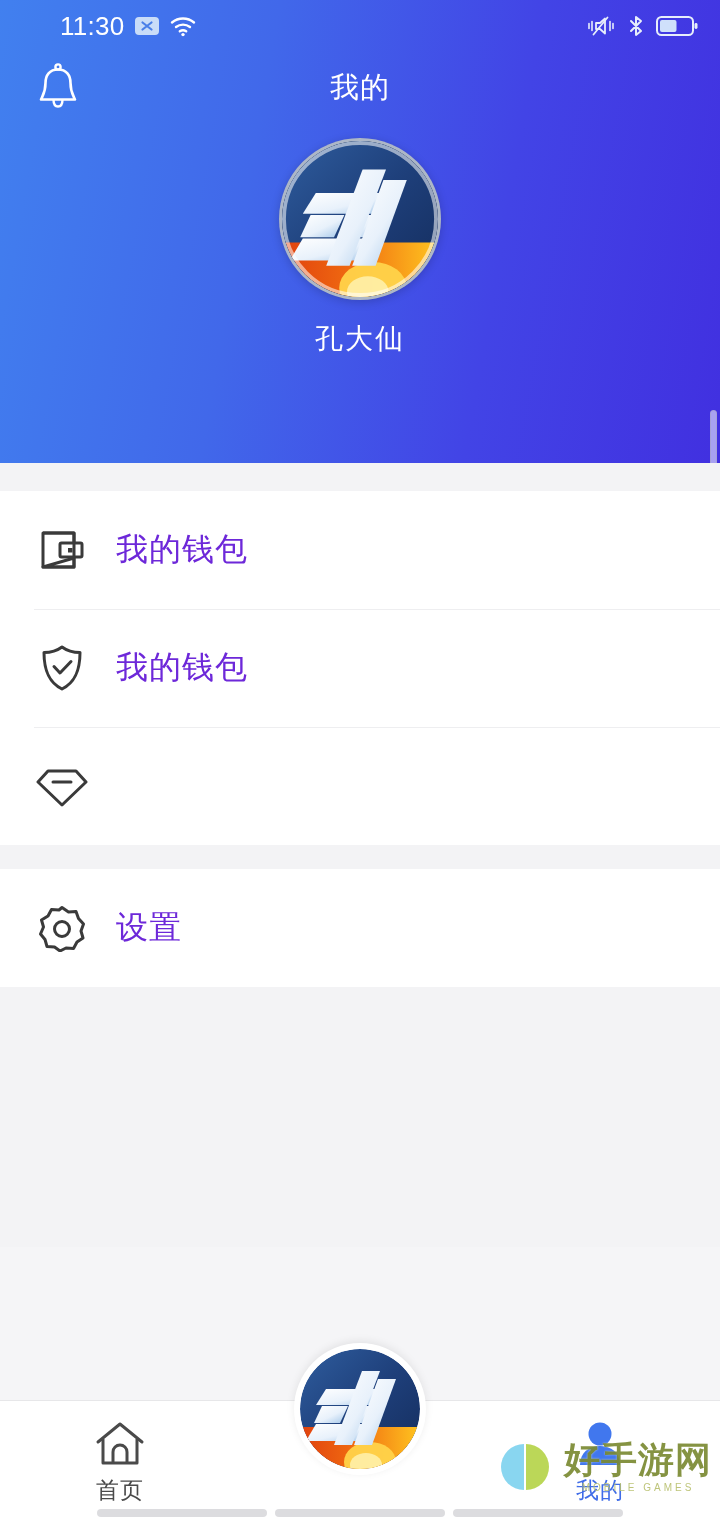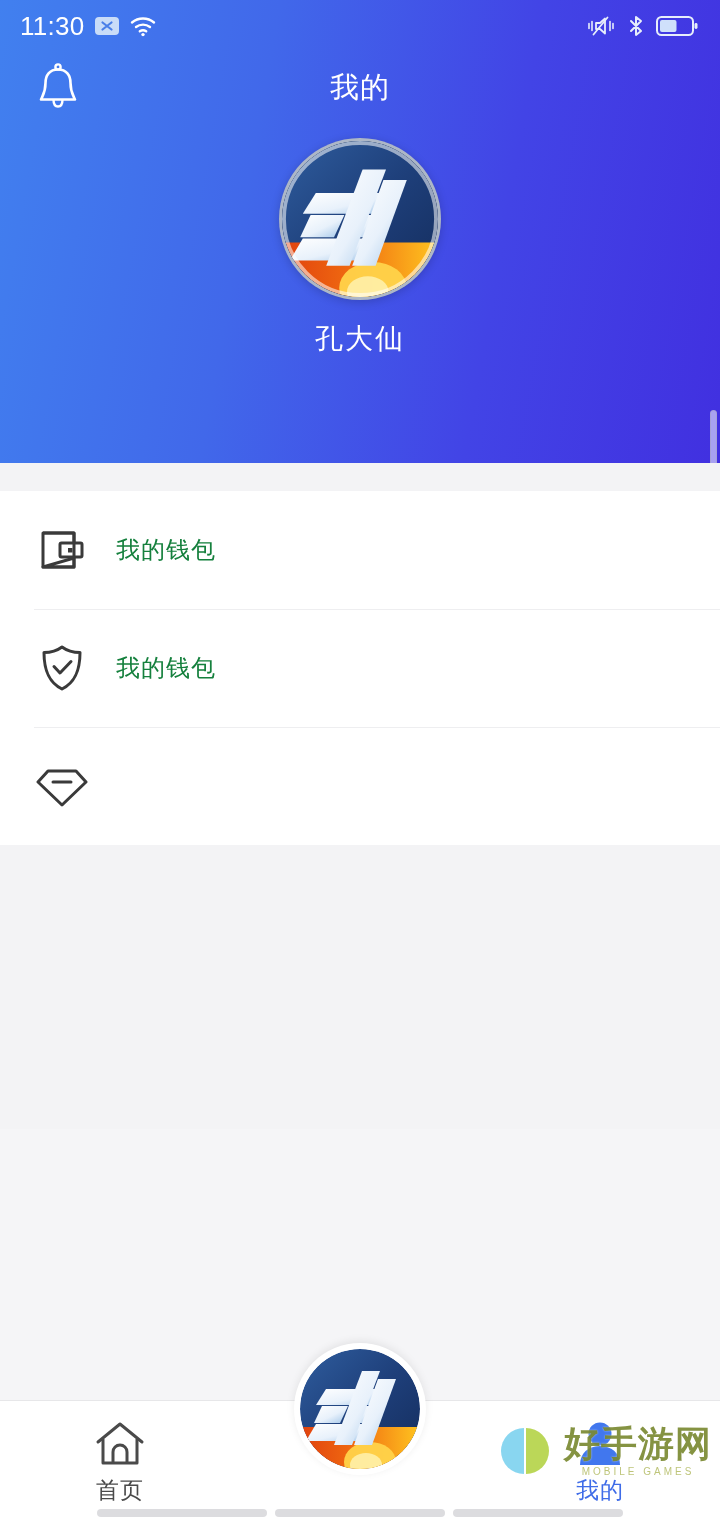--- a/index.html
+++ b/index.html
@@ -15,21 +15,21 @@
   .header {
     position:relative;
     height:463px;
     background:linear-gradient(100deg,#4180ef 0%,#4168ea 35%,#4244e6 68%,#4130e0 100%);
     overflow:hidden;
   }
   .statusbar {
     height:52px; display:flex; align-items:center;
     padding:0 22px 0 20px; color:#fff;
   }
-  .sb-left { display:flex; align-items:center; gap:9px; }
+  .sb-left { display:flex; align-items:center; gap:9px;margin-left:40px; }
   .sb-time { font-size:26px; letter-spacing:.3px; font-weight:400; color:#ffffff; }
   .sb-right { margin-left:auto; display:flex; align-items:center; gap:11px; }
   .icon-svg { display:block; }
 
   .navbar { position:relative; height:78px; }
   .bell-btn {
     position:absolute; left:28px; top:6px;
     width:60px; height:60px; display:flex; align-items:center; justify-content:center;
   }
   .nav-title {
@@ -63,21 +63,21 @@
   .row {
     height:118px; display:flex; align-items:center;
     padding-left:34px; position:relative; background:#fff;
   }
   .row + .row::before {
     content:""; position:absolute; left:34px; right:0; top:0;
     height:1px; background:#eeeef0;
   }
   .row-icon { width:56px; display:flex; align-items:center; justify-content:center; }
   .row-label {
-    margin-left:26px; font-size:24px; color:#15803d; letter-spacing:1px;
+    margin-left:26px; font-size:32px; color:#6d28d9; letter-spacing:1px;
   }
   .filler { background:#f3f3f5; height:260px; }
 
   
   .tabbar {
     position:absolute; left:0; bottom:0; width:720px; height:120px;
     background:#fff; border-top:1px solid #e7e7e9;
     display:flex; align-items:flex-start;
   }
   .tab {
@@ -99,21 +99,21 @@
   
   .gesture {
     position:absolute; left:0; bottom:0; width:720px; height:14px;
     display:flex; align-items:center; justify-content:center; gap:8px;
   }
   .gesture span { display:block; height:8px; background:#dcdcdf; border-radius:4px; }
   .g1 { width:170px; } .g2 { width:170px; } .g3 { width:170px; }
 
   
   .watermark {
-    position:absolute; right:8px; bottom:38px;
+    position:absolute; right:8px; bottom:22px;
     display:flex; align-items:center; gap:8px; opacity:.92;
     pointer-events:none;
   }
   .wm-text { display:flex; flex-direction:column; align-items:center; }
   .wm-main {
     font-size:36px; font-weight:bold; color:#7b8a33; letter-spacing:1px;
     line-height:1; text-shadow:0 0 2px rgba(255,255,255,.6);
   }
   .wm-sub {
     font-size:10px; color:#b9c06f; letter-spacing:3px; margin-top:4px;
@@ -260,20 +260,29 @@
         </svg>
       </div>
     </div>
 
   </div>
 
   <div class="gap gap-mid"></div>
   <div class="card">
 
 
+    <div class="row">
+      <div class="row-icon">
+        <svg class="icon-svg" width="48" height="48" viewBox="0 0 48 48">
+          <path d="M24 3.5 L30.5 8 L38 7.5 L40.5 14.5 L45.5 20 L43 27 L45 34 L39 38 L35.5 44.5 L28 44 L22 47 L16.5 43 L9 42.5 L7 35.5 L2.5 30 L5.5 23 L3.5 16 L10 12 L13.5 5.5 L21 6 Z" fill="none" stroke="#3a3a3a" stroke-width="3" stroke-linejoin="round"></path>
+          <circle cx="24" cy="25" r="7.5" fill="none" stroke="#3a3a3a" stroke-width="3"></circle>
+        </svg>
+      </div>
+      <div class="row-label">设置</div>
+    </div>
 
   </div>
 
   <div class="filler"></div>
 
   <div class="tabbar">
 
     <div class="tab">
       <div class="tab-icon">
         <svg class="icon-svg" width="50" height="46" viewBox="0 0 50 46">

